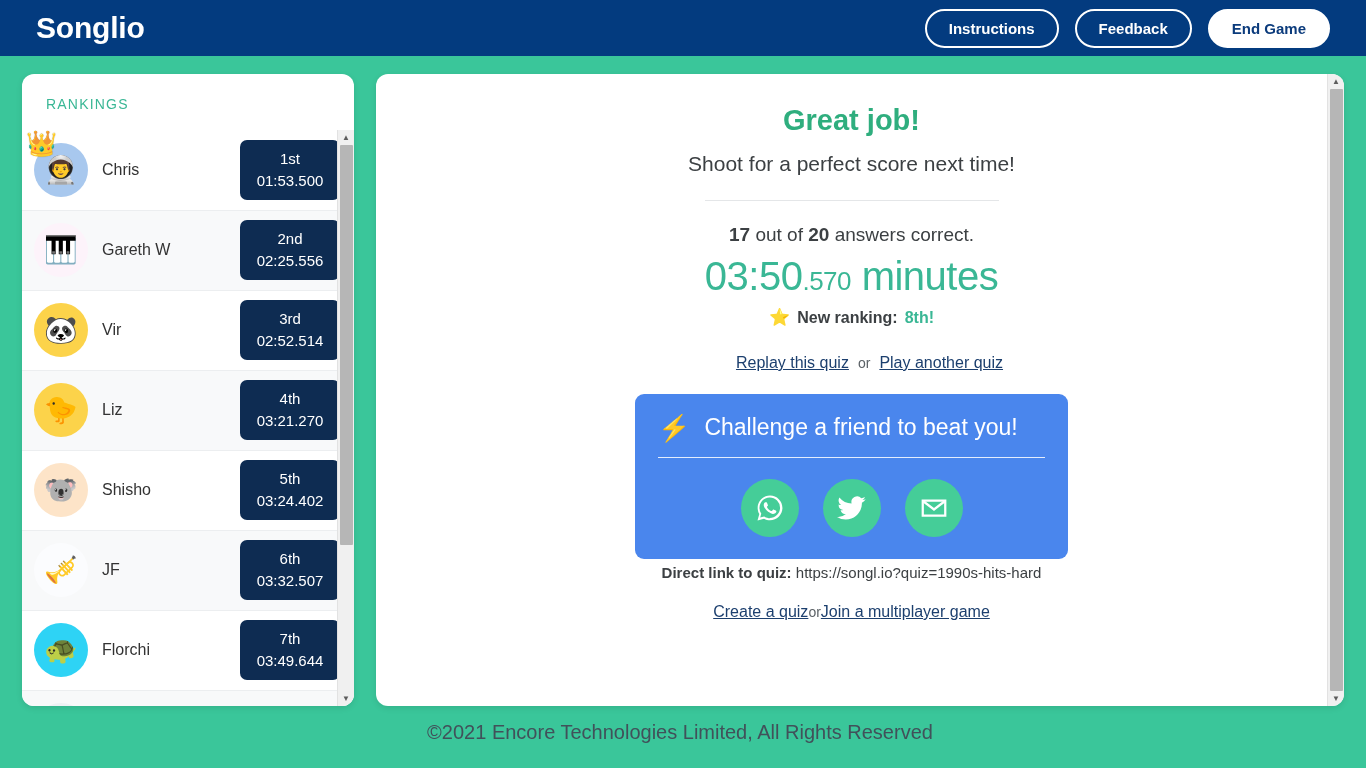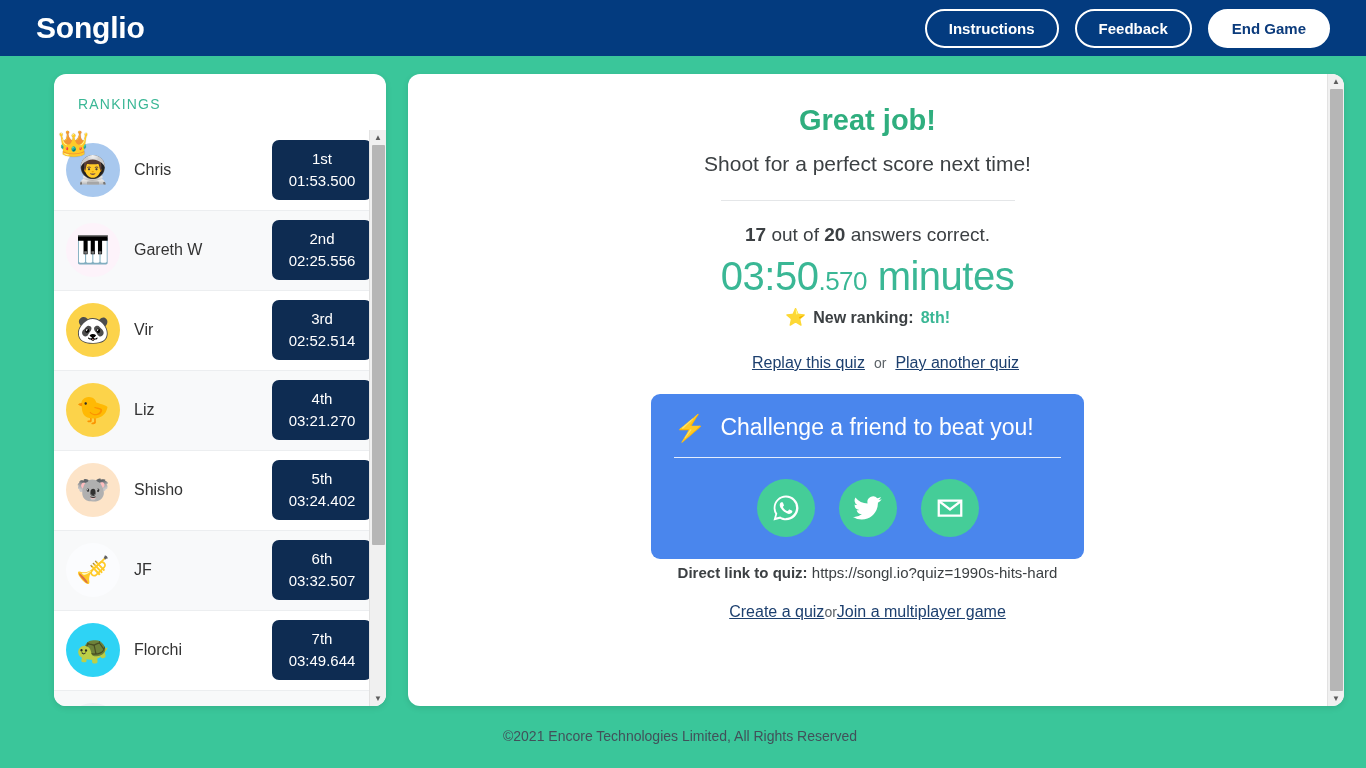--- a/index.html
+++ b/index.html
@@ -44,21 +44,20 @@
     align-items: flex-start;
   }
 
   
   #rankings-card {
     width: 332px; height: 632px;
     background: #fff; border-radius: 12px;
     box-shadow: 0 2px 6px rgba(0,0,0,.10);
     overflow: hidden; position: relative;
     flex: 0 0 auto;
-    margin-left: 32px;
   }
   #rankings-title {
     color: #3ab795; font-size: 14px; letter-spacing: 1.2px;
     padding: 22px 0 16px 24px; font-weight: 400;
   }
   #rankings-scroll {
     position: absolute; top: 56px; left: 0; right: 0; bottom: 0;
     overflow: hidden;
   }
   .rank-row {
@@ -194,21 +193,21 @@
     background: #f0f0f0; border-left: 1px solid #e2e2e2;
   }
   #main-thumb {
     position: absolute; left: 2px; width: 13px;
     top: 15px; bottom: 15px; background: #b6b6b6; border-radius: 1px;
   }
 
   
   #footer-note {
     position: absolute; left: 0; right: 6px; bottom: 14px;
-    text-align: center; font-size: 14px; color: #41515a;
+    text-align: center; font-size: 20px; color: #41515a;
   }
 </style>
 </head>
 <body>
 
 <div id="app-header">
   <div id="brand-logo">Songlio</div>
   <div id="header-actions">
     <button class="hdr-btn">Instructions</button>
     <button class="hdr-btn">Feedback</button>

